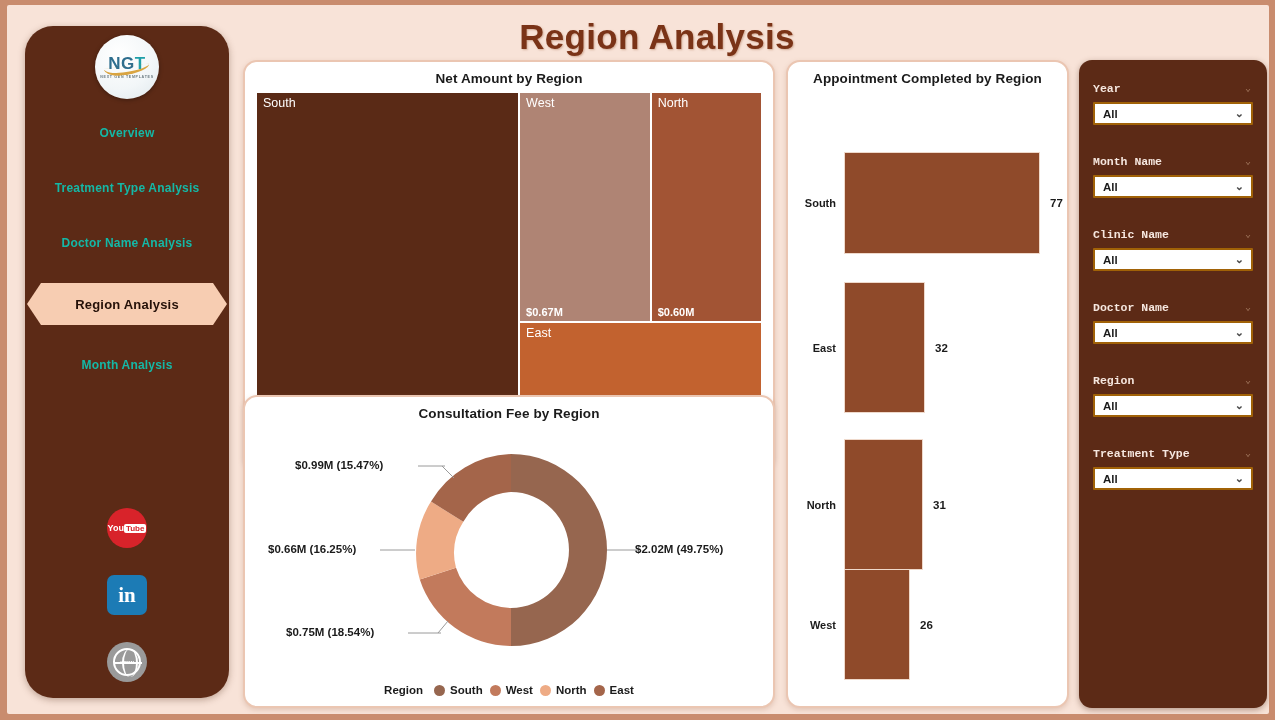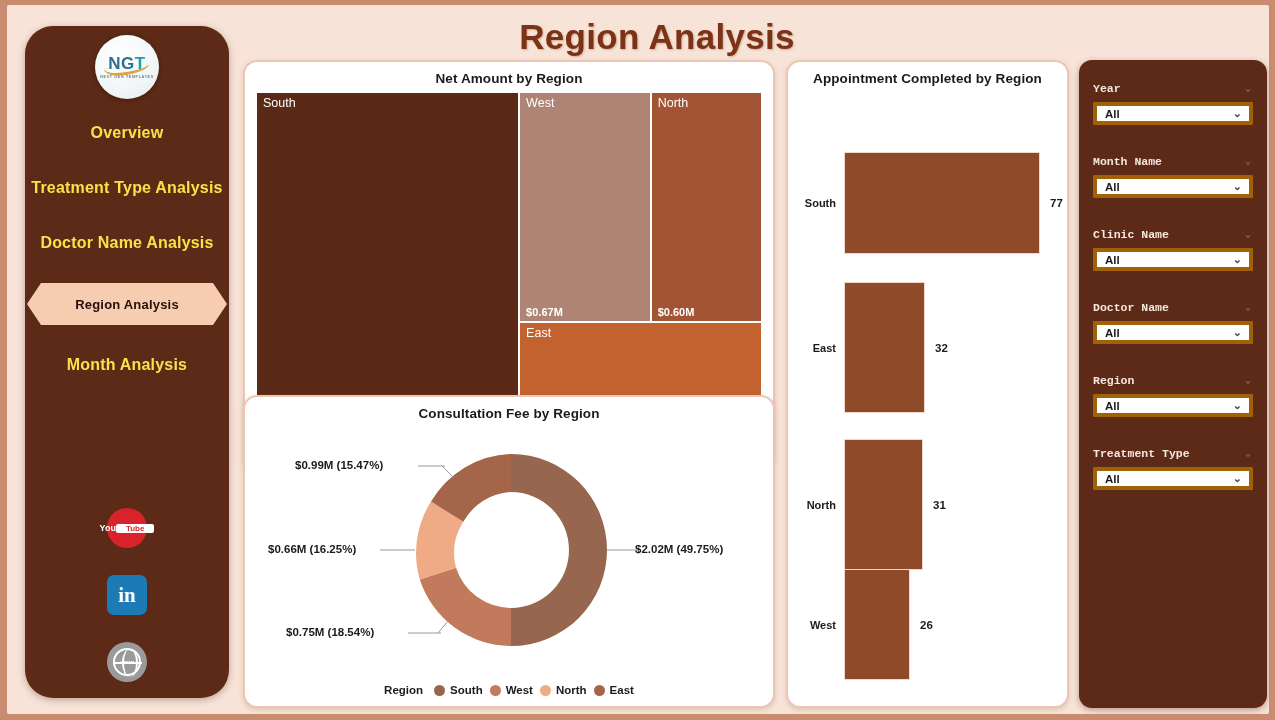--- a/index.html
+++ b/index.html
@@ -43,41 +43,41 @@
     position:absolute; left:9px; top:31px; width:46px; height:9px;
     border-bottom:3px solid #D9A441; border-radius:0 0 60% 40%/0 0 100% 100%;
     transform:rotate(-7deg);
   }
   .logo-sub { font-size:3.6px; color:#6b7a80; letter-spacing:.7px; margin-top:3px; font-weight:bold; }
 
   .nav { position:absolute; left:0; top:92px; width:100%; }
   .nav-item {
     position:relative; height:30px; margin:0 0 25px 0;
     display:flex; align-items:center; justify-content:center;
-    color:#fde047; font-size:16px; font-weight:bold; letter-spacing:.2px;
+    color:#14b8a6; font-size:12px; font-weight:bold; letter-spacing:.2px;
     cursor:pointer;
   }
   .nav-item.active {
     color:#241008;
     background:#F7CDB2;
     width:200px; margin-left:2px; height:42px;
     clip-path:polygon(0 50%, 14px 0, calc(100% - 14px) 0, 100% 50%, calc(100% - 14px) 100%, 14px 100%);
     font-size:13px;
   }
 
   .socials { position:absolute; left:50%; transform:translateX(-50%); top:482px; }
   .social {
     width:40px; height:40px; margin-bottom:27px; cursor:pointer;
     display:flex; align-items:center; justify-content:center;
     position:relative;
   }
   .yt { background:#D8232A; border-radius:50%; flex-direction:row; }
   .yt .yt-you { color:#fff; font-size:9px; font-weight:bold; line-height:9px; }
   .yt .yt-tube { background:#fff; color:#D8232A; font-size:8px; font-weight:bold;
-                 line-height:9px; padding:0 10px; border-radius:2px; margin-top:1px; }
+                 line-height:9px; padding:0 2px; border-radius:2px; margin-top:1px; }
   .li { background:#1C7BB5; border-radius:7px; }
   .li span { color:#fff; font-size:21px; font-weight:bold; line-height:21px; font-family:"Liberation Serif", serif; }
   .web { background:#9A9A9A; border-radius:50%; }
   .web .globe {
     width:28px; height:28px; border-radius:50%; border:2px solid #fff;
     display:flex; align-items:center; justify-content:center; position:relative;
   }
   .web .globe:before {
     content:""; position:absolute; left:-1px; top:12px; width:28px; height:2px; background:#fff;
   }
@@ -147,21 +147,21 @@
   }
   .slicer { margin-bottom:30px; position:relative; }
   .slicer-head {
     display:flex; align-items:center; justify-content:space-between;
     color:#F6E7DF; font-size:11.5px; font-weight:bold; margin-bottom:7px;
     padding-right:2px;
     font-family:Liberation Mono, monospace;
   }
   .chev-small { color:#9c7158; font-size:10px; line-height:10px; }
   .slicer-box {
-    background:#fff; border:4px solid #a16207; height:23px; border-radius:1px;
+    background:#fff; border:2px solid #a16207; height:23px; border-radius:1px;
     display:flex; align-items:center; justify-content:space-between;
     padding:0 7px 0 8px;
     font-size:11.5px; font-weight:bold; color:#1b1b1b;
     cursor:pointer;
   }
   .chev { color:#4a4a4a; font-size:11px; line-height:11px; }
 </style>
 </head>
 <body>
 

